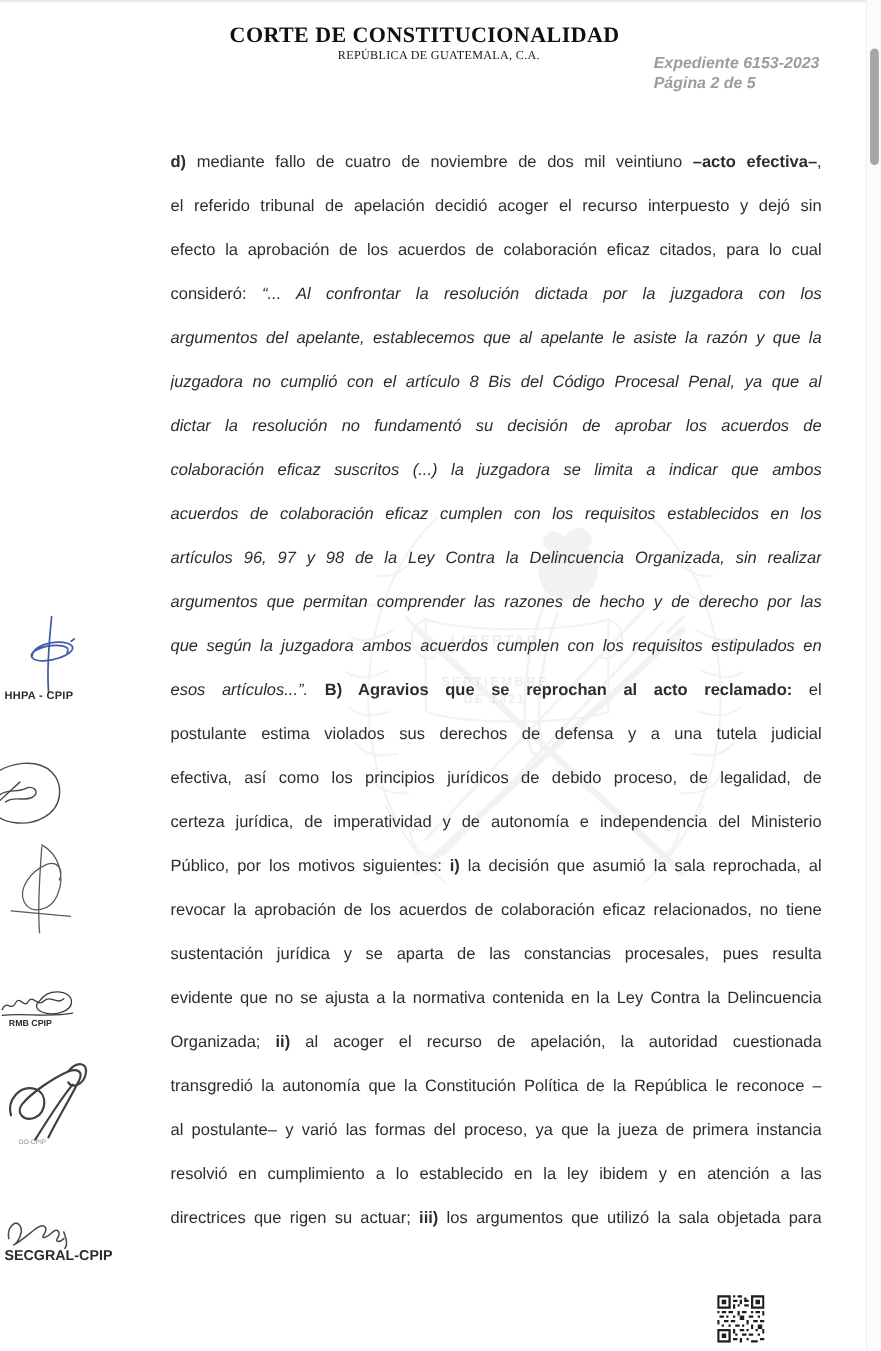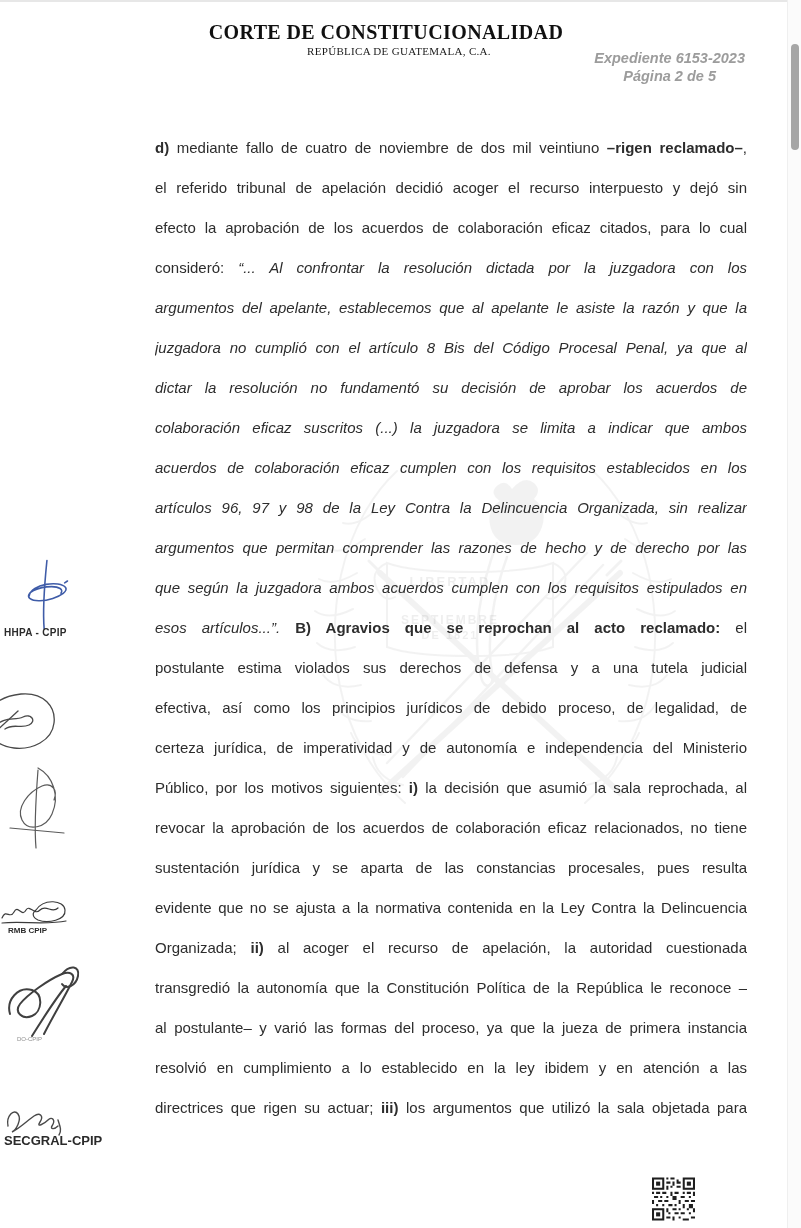--- a/index.html
+++ b/index.html
@@ -15,21 +15,21 @@
     position:absolute;top:21px;left:0;width:740px;text-align:center;
     font-family:"Liberation Serif","DejaVu Serif",serif;
     font-weight:bold;font-size:20px;letter-spacing:.4px;color:#101010;margin-left:16px;
   }
   .court-subtitle{
     position:absolute;top:45px;left:0;width:740px;text-align:center;
     font-family:"Liberation Serif","DejaVu Serif",serif;
     font-size:11px;letter-spacing:.3px;color:#1a1a1a;padding-left:29px;
   }
   .case-ref{
-    position:absolute;top:49px;right:56px;text-align:center;
+    position:absolute;top:49px;right:56px;text-align:left;
     font-style:italic;font-weight:bold;font-size:14.5px;line-height:18px;color:#9c9c9c;
   }
   
   .watermark{position:absolute;left:285px;top:425px;width:420px;height:400px;pointer-events:none;}
   .watermark text{
     font-family:"Liberation Sans","DejaVu Sans",sans-serif;
     font-weight:bold;letter-spacing:2px;fill:#8a8a8a;
   }
   
   .body-text{position:absolute;left:155px;top:128px;width:592px;color:#2d2d2d;}
@@ -97,21 +97,21 @@
     <path d="M212,118 C196,160 186,210 196,252 C199,266 210,262 207,248 C201,216 208,170 222,132" stroke-width="2.5"></path>
   </g>
   <g opacity="0.14">
     <text x="165" y="161" font-size="13" text-anchor="middle">LIBERTAD</text>
     <text x="165" y="199" font-size="12" text-anchor="middle">SEPTIEMBRE</text>
     <text x="165" y="214" font-size="11" text-anchor="middle">DE 1821</text>
   </g>
 </svg>
 
 <div class="body-text">
-    <div class="tline"><span class="b">d)</span><span> mediante fallo de cuatro de noviembre de dos mil veintiuno </span><span class="b">–rigen reclamado–</span><span>,</span></div>
+    <div class="tline"><span class="b">d)</span><span> mediante fallo de cuatro de noviembre de dos mil veintiuno </span><span class="b">–acto efectiva–</span><span>,</span></div>
     <div class="tline"><span>el referido tribunal de apelación decidió acoger el recurso interpuesto y dejó sin</span></div>
     <div class="tline"><span>efecto la aprobación de los acuerdos de colaboración eficaz citados, para lo cual</span></div>
     <div class="tline"><span>consideró: </span><span class="i">“... Al confrontar la resolución dictada por la juzgadora con los</span></div>
     <div class="tline"><span class="i">argumentos del apelante, establecemos que al apelante le asiste la razón y que la</span></div>
     <div class="tline"><span class="i">juzgadora no cumplió con el artículo 8 Bis del Código Procesal Penal, ya que al</span></div>
     <div class="tline"><span class="i">dictar la resolución no fundamentó su decisión de aprobar los acuerdos de</span></div>
     <div class="tline"><span class="i">colaboración eficaz suscritos (...) la juzgadora se limita a indicar que ambos</span></div>
     <div class="tline"><span class="i">acuerdos de colaboración eficaz cumplen con los requisitos establecidos en los</span></div>
     <div class="tline"><span class="i">artículos 96, 97 y 98 de la Ley Contra la Delincuencia Organizada, sin realizar</span></div>
     <div class="tline"><span class="i">argumentos que permitan comprender las razones de hecho y de derecho por las</span></div>

